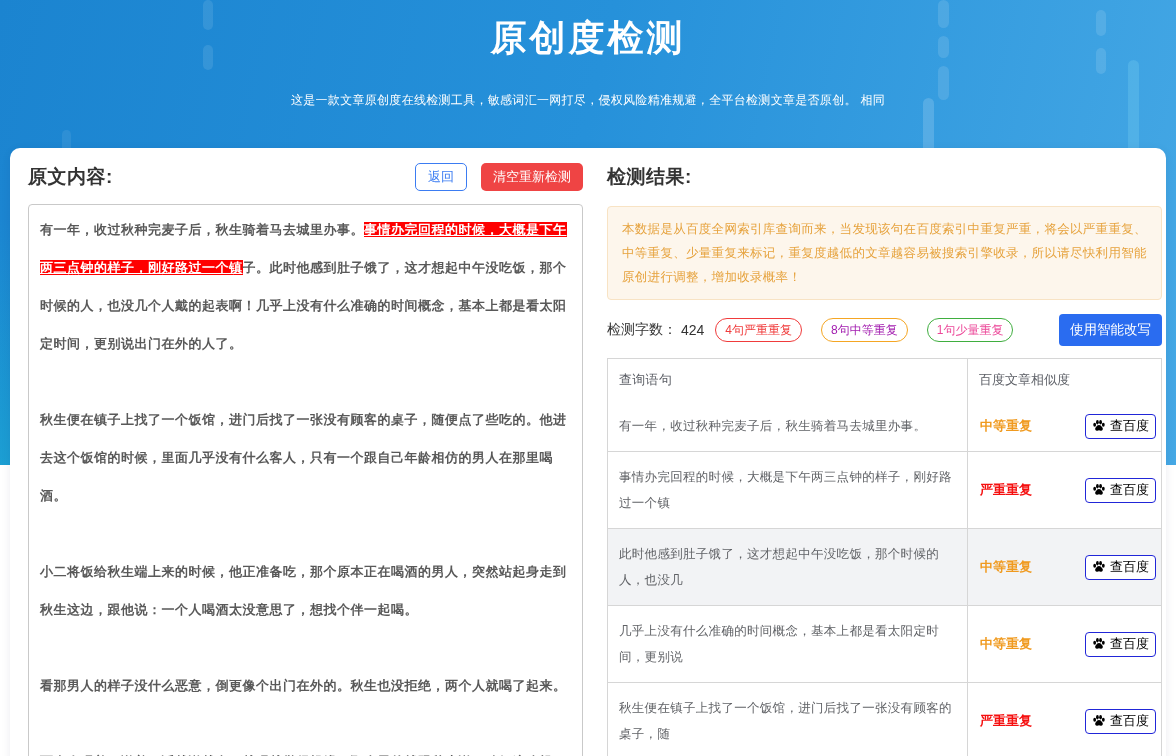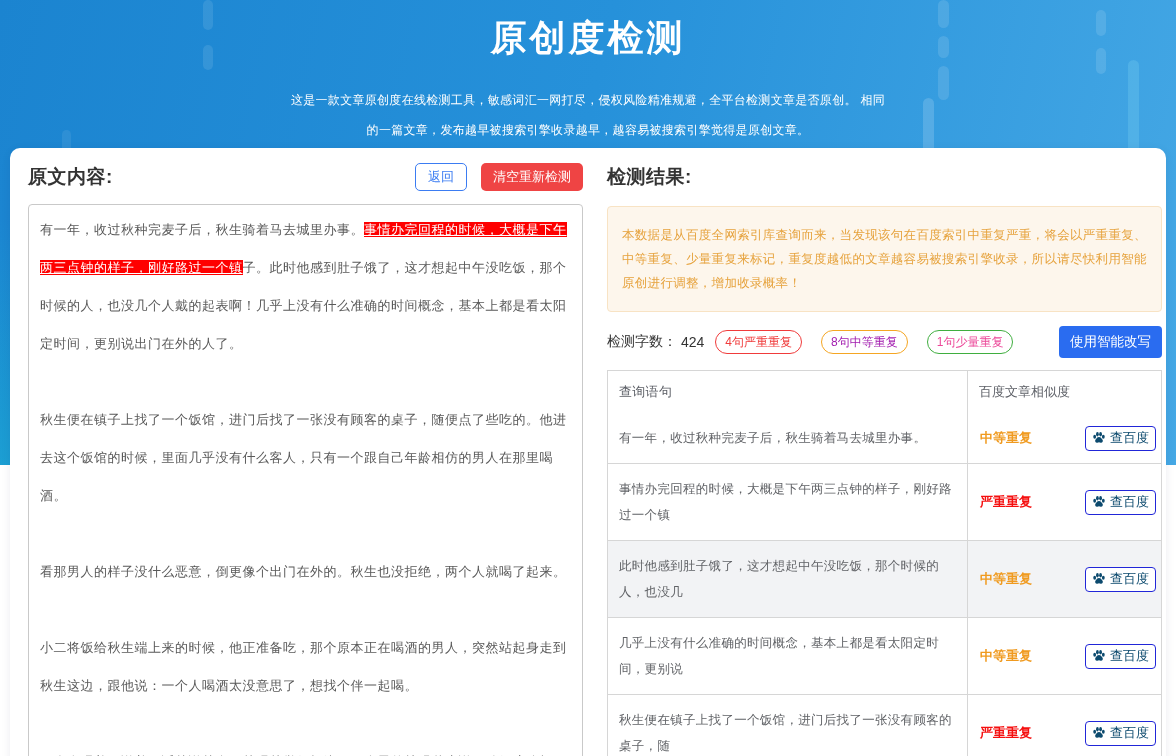--- a/index.html
+++ b/index.html
@@ -44,27 +44,27 @@
   .btn-solid {
     border:none; background:#ef4444; color:#fff; cursor:pointer;
     border-radius:5px; padding:5px 12px; font-size:13px; font-family:inherit;
   }
   
   .content-box {
     margin-top:12px; flex:1; border:1px solid #c9c9c9; border-radius:4px;
     padding:6px 11px; font-size:13px; color:#595959; line-height:38px;
     overflow:hidden; letter-spacing:0.5px;
   }
-  .content-box p { margin:0; }
+  .content-box p { margin:0;font-weight:bold; }
   .content-box p + p { margin-top:38px; }
   .hl { background:#fe0000; color:#fff; text-decoration:underline; }
   
   .notice {
     margin-top:14px; background:#fdf6ec; border:1px solid #f8e3c4; border-radius:4px;
-    color:#e6a23c; font-size:12.5px; line-height:24px; padding:16px 14px; letter-spacing:0.3px;
+    color:#e6a23c; font-size:12.5px; line-height:24px; padding:10px 14px; letter-spacing:0.3px;
   }
   .stats { margin-top:14px; display:flex; align-items:center; font-size:14px; color:#333; }
   .stat-count { margin-left:4px; }
   .badge {
     margin-left:11px; border:1px solid; border-radius:999px; background:#fff;
     padding:2.5px 9px; font-size:12px; white-space:nowrap;
   }
   .rewrite {
     margin-left:auto; border:none; background:#2a6cf0; color:#fff; cursor:pointer;
     border-radius:4px; padding:7px 11px; font-size:13.5px; font-family:inherit;
@@ -78,21 +78,21 @@
   .t-sim {
     flex:0 0 194px; width:194px; border-left:1px solid #d6d6d6;
     display:flex; align-items:center; justify-content:space-between; padding:0 5px 0 12px;
   }
   .t-head .t-sim { font-size:13px; color:#5c5f66; padding:11px 11px; justify-content:flex-start; }
   .sim-label { font-size:13px; font-weight:bold; white-space:nowrap; }
   .sim-medium { color:#f09a1f; }
   .sim-high { color:#f50f0f;text-align:center; }
   .baidu-btn {
     display:inline-flex; align-items:center; gap:4px; cursor:pointer;
-    border:1px solid #2126d8; color:#0c4a6e; background:#fff;
+    border:1px solid #2126d8; color:#000000; background:#fff;
     border-radius:4px; padding:2.5px 6px; font-size:13px; font-family:inherit; white-space:nowrap;
   }
   .paw { width:14px; height:14px; fill:currentColor; }
 </style>
 </head>
 <body>
 
 <div class="hero">
   <div class="deco" style="left:203px;top:0;width:10px;height:30px;background:rgba(255,255,255,0.10)"></div>
   <div class="deco" style="left:203px;top:45px;width:10px;height:25px;background:rgba(255,255,255,0.10)"></div>
@@ -107,39 +107,38 @@
   <div class="deco" style="left:923px;top:98px;width:11px;height:55px;background:rgba(255,255,255,0.16)"></div>
   <div class="deco" style="left:938px;top:340px;width:11px;height:60px;background:rgba(255,255,255,0.12)"></div>
   <div class="deco" style="left:1096px;top:10px;width:10px;height:26px;background:rgba(255,255,255,0.12)"></div>
   <div class="deco" style="left:1096px;top:48px;width:10px;height:26px;background:rgba(255,255,255,0.12)"></div>
   <div class="deco" style="left:1128px;top:60px;width:11px;height:395px;background:rgba(140,225,245,0.22)"></div>
   <div class="deco" style="left:1096px;top:340px;width:10px;height:60px;background:rgba(255,255,255,0.12)"></div>
 
   <h1 class="hero-title">原创度检测</h1>
   <div class="hero-desc" id="hero-desc">
       <div>这是一款文章原创度在线检测工具，敏感词汇一网打尽，侵权风险精准规避，全平台检测文章是否原创。 相同</div>
-      <div>的一篇文章，发布越早被搜索引擎收录越早，越容易被搜索引擎觉得是原创文章。</div>
     </div>
 </div>
 
 <div class="card">
 
   <div class="pane-left">
     <div class="pane-header">
       <span class="pane-title">原文内容:</span>
       <span class="left-buttons">
         <button class="btn-outline">返回</button>
         <button class="btn-solid">清空重新检测</button>
       </span>
     </div>
     <div class="content-box" id="paragraphs">
         <p><span>有一年，收过秋种完麦子后，秋生骑着马去城里办事。</span><span class="hl">事情办完回程的时候，大概是下午两三点钟的样子，刚好路过一个镇</span><span>子。此时他感到肚子饿了，这才想起中午没吃饭，那个时候的人，也没几个人戴的起表啊！几乎上没有什么准确的时间概念，基本上都是看太阳定时间，更别说出门在外的人了。</span></p>
         <p><span>秋生便在镇子上找了一个饭馆，进门后找了一张没有顾客的桌子，随便点了些吃的。他进去这个饭馆的时候，里面几乎没有什么客人，只有一个跟自己年龄相仿的男人在那里喝酒。</span></p>
+        <p><span>小二将饭给秋生端上来的时候，他正准备吃，那个原本正在喝酒的男人，突然站起身走到秋生这边，跟他说：一个人喝酒太没意思了，想找个伴一起喝。</span></p>
         <p><span>看那男人的样子没什么恶意，倒更像个出门在外的。秋生也没拒绝，两个人就喝了起来。</span></p>
-        <p><span>小二将饭给秋生端上来的时候，他正准备吃，那个原本正在喝酒的男人，突然站起身走到秋生这边，跟他说：一个人喝酒太没意思了，想找个伴一起喝。</span></p>
         <p><span>两个人喝着、说着，话越说越多，越喝越觉得投缘。那个男的就跟秋生说：咱俩这么投缘，拜个干兄弟吧！</span></p>
       </div>
   </div>
 
   <div class="pane-right">
     <div class="pane-header">
       <span class="pane-title">检测结果:</span>
     </div>
 
     <div class="notice">本数据是从百度全网索引库查询而来，当发现该句在百度索引中重复严重，将会以严重重复、中等重复、少量重复来标记，重复度越低的文章越容易被搜索引擎收录，所以请尽快利用智能原创进行调整，增加收录概率！</div>

